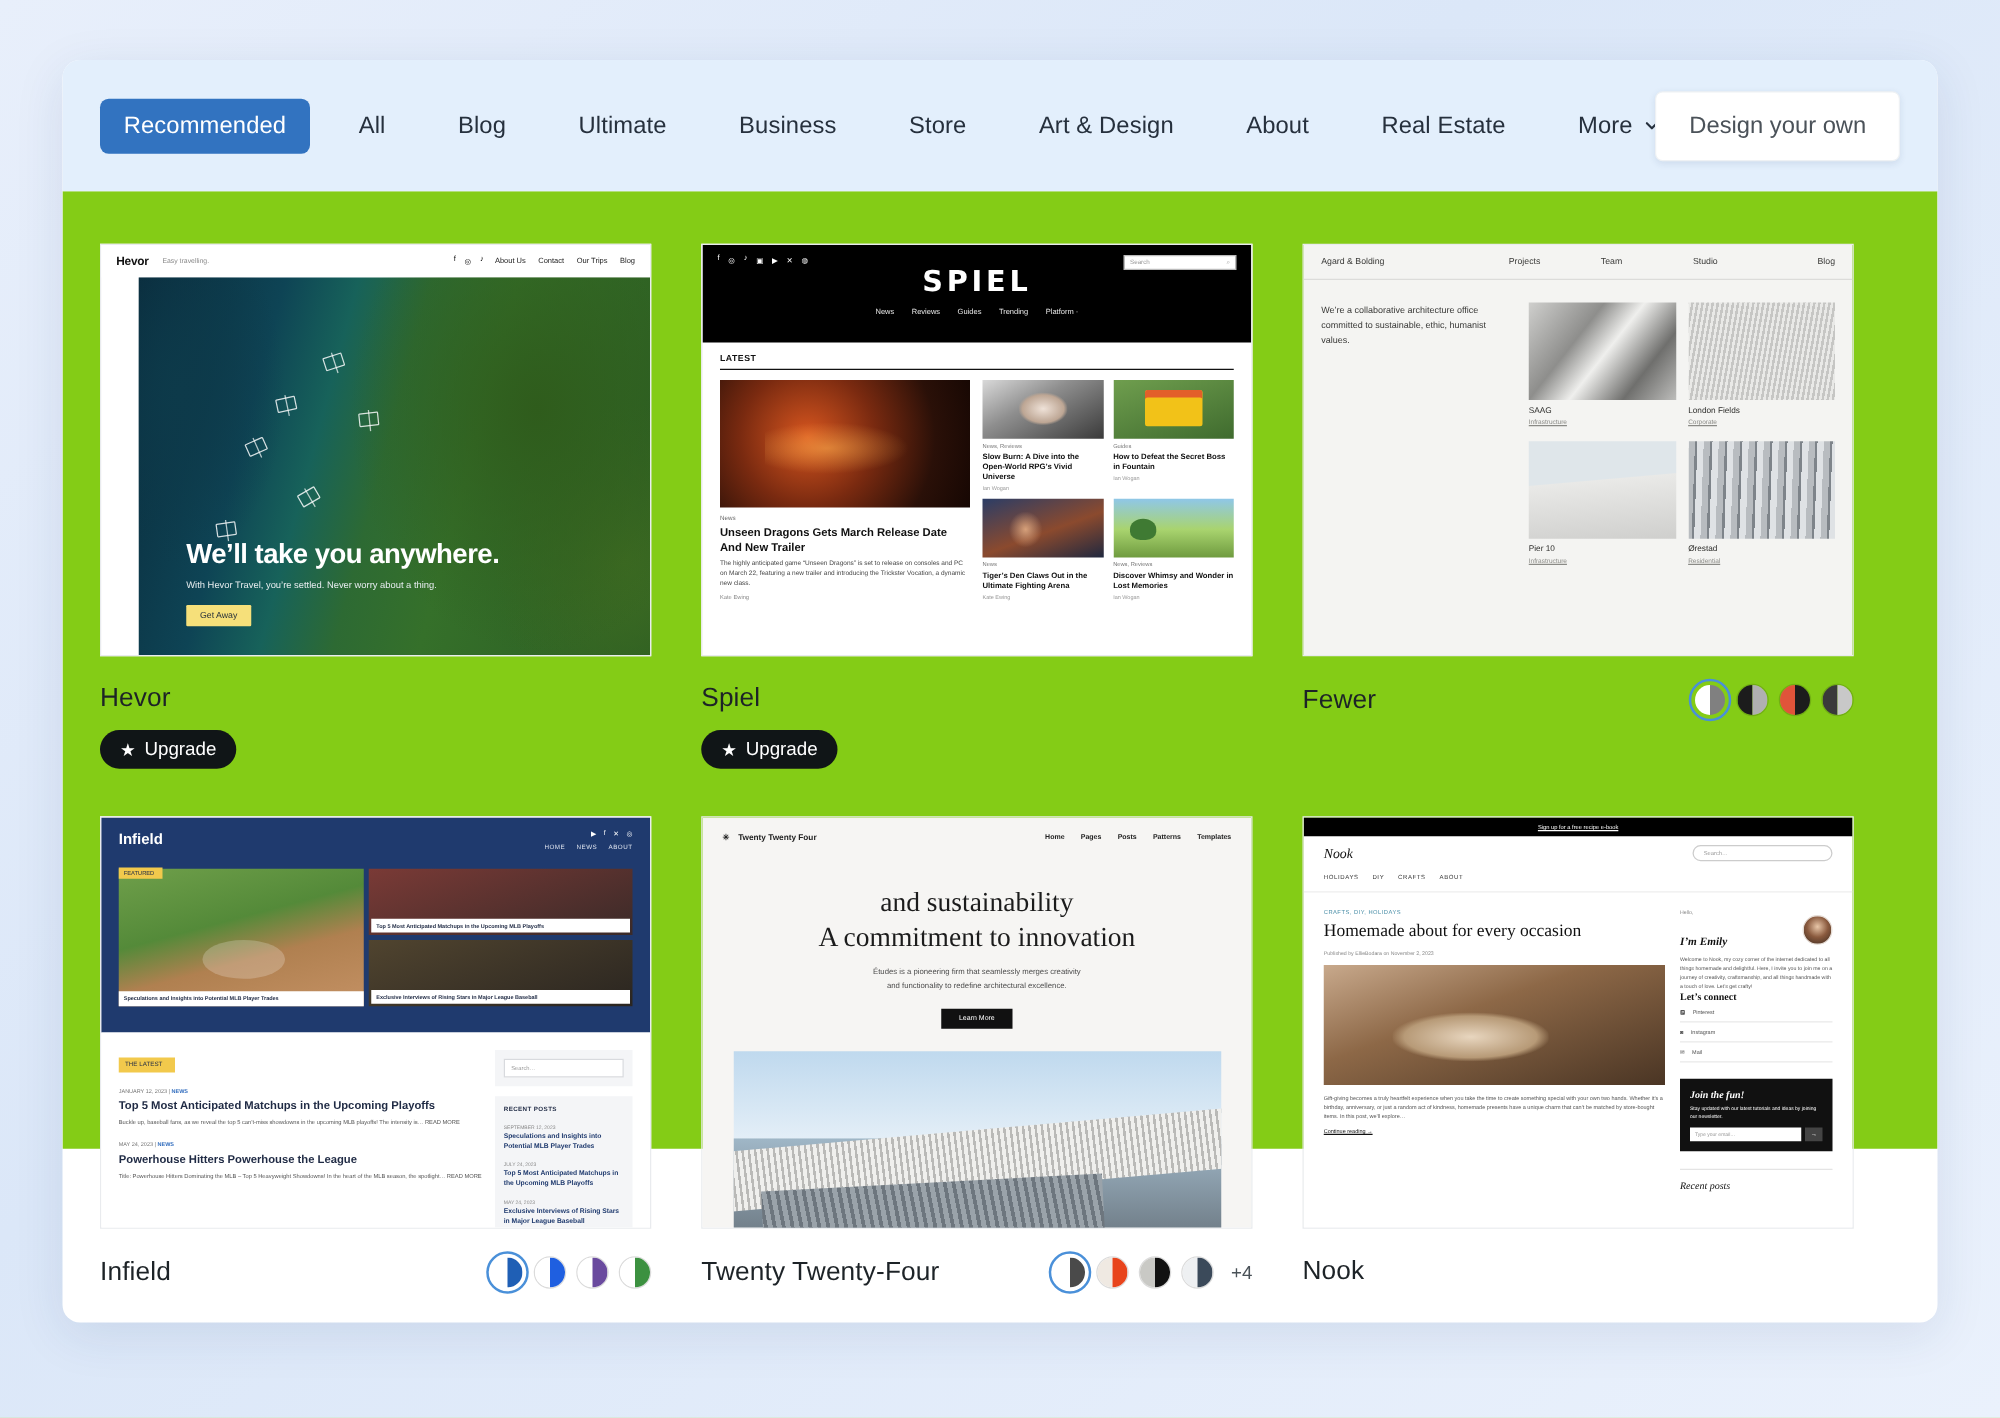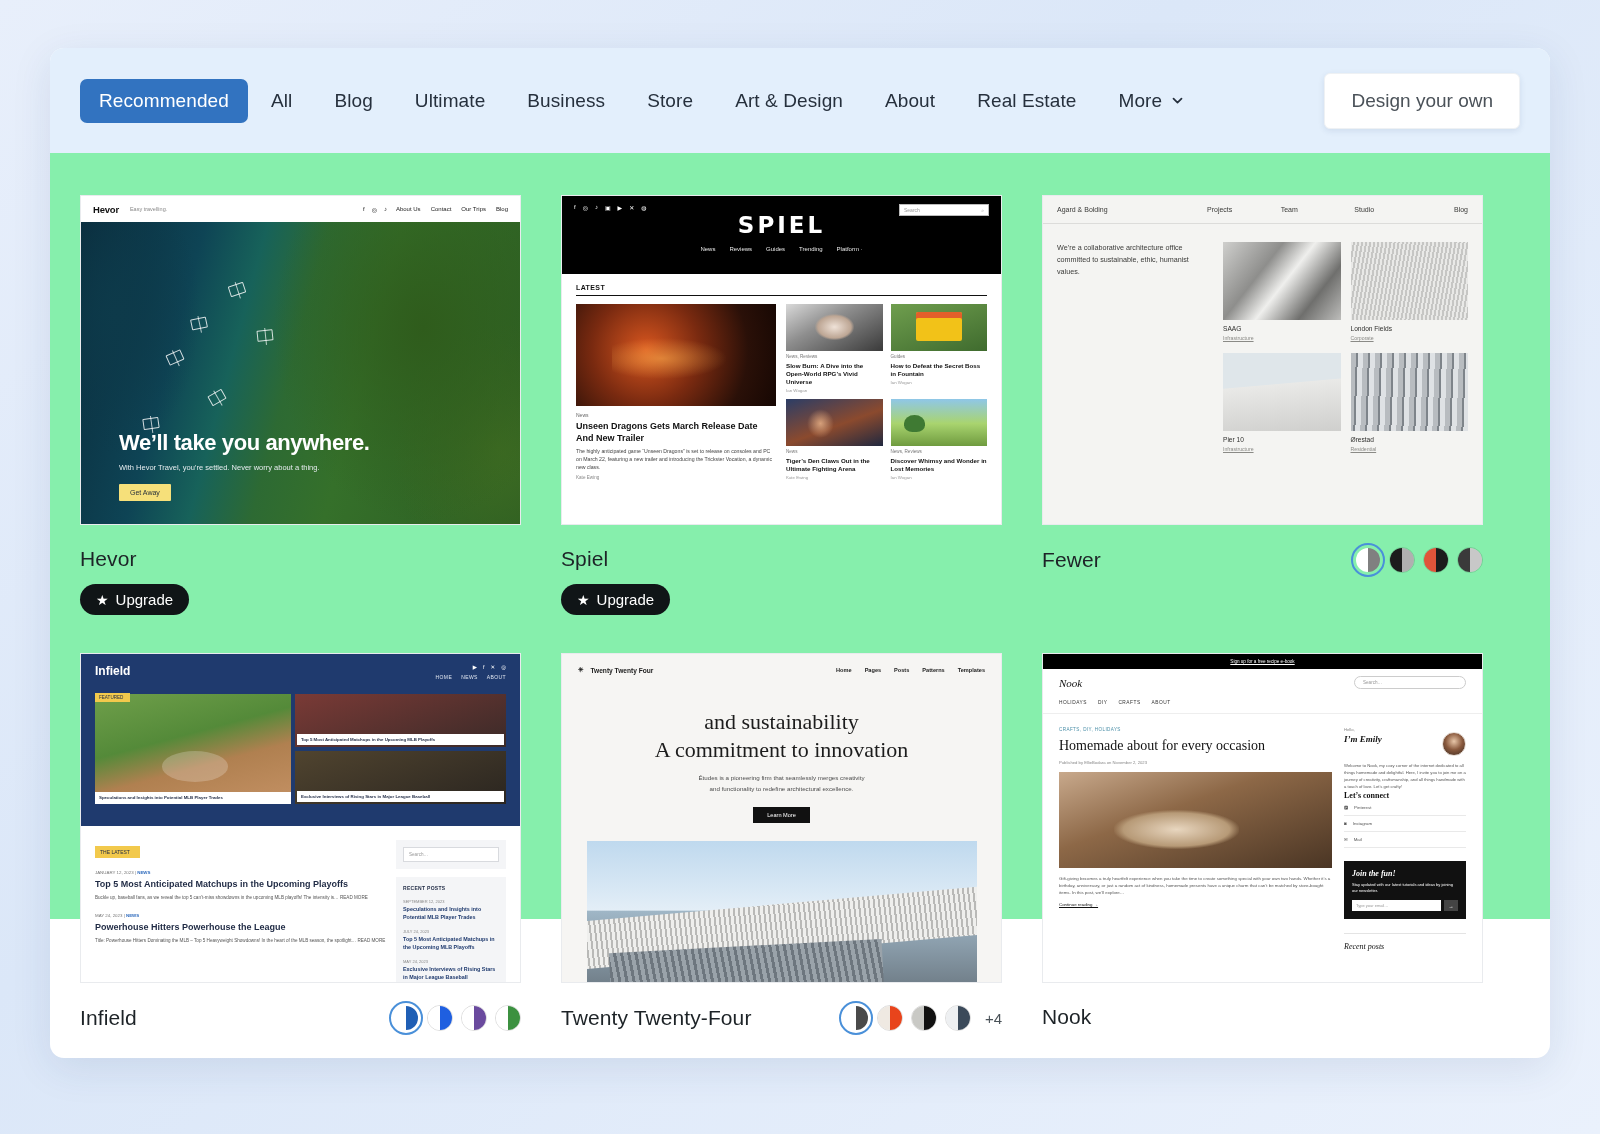--- a/index.html
+++ b/index.html
@@ -19,21 +19,21 @@
     overflow: hidden;
   }
   
   .topbar {
     height: 105px;
     background: #e3effc;
     display: flex; align-items: center;
     padding: 0 30px 0 30px;
     position: relative;
   }
-  .nav-items { display: flex; align-items: center; gap: 4px; }
+  .nav-items { display: flex; align-items: center; gap: 20px; }
   .nav-item {
     font-size: 19px; color: #26303d;
     padding: 11px 19px; border-radius: 7px;
     white-space: nowrap; cursor: pointer;
     letter-spacing: .1px;
   }
   .nav-item.active { background: #3273c0; color: #ffffff; }
   .nav-more { display: flex; align-items: center; gap: 9px; }
   .chev { display: inline-block; width: 13px; height: 13px; }
   .chev svg { display: block; }
@@ -42,21 +42,21 @@
     transform: translateY(-50%);
     background: #ffffff; color: #4b5259;
     border: 1px solid #eef1f4;
     box-shadow: 0 2px 6px rgba(30,60,110,.10);
     border-radius: 6px;
     font-size: 19px;
     padding: 16px 26px;
     cursor: pointer;
   }
   
-  .content { padding: 42px 30px 0 30px; background: #86efac; height: 766px; }
+  .content { padding: 42px 30px 0 30px; background: #84cc16; height: 766px; }
   .grid { display: grid; grid-template-columns: repeat(3, 441px); gap: 0 40px; }
   .card { margin-bottom: 38px; }
   .thumb {
     width: 441px; height: 330px;
     background: #fff;
     border: 1px solid #e9ebee;
     overflow: hidden; position: relative;
     cursor: pointer;
   }
   .card-foot { display: flex; align-items: center; justify-content: space-between; margin-top: 22px; }
@@ -84,20 +84,21 @@
   .hv-tag { font-size:5.5px; color:#888; margin-left:11px; }
   .hv-right { margin-left:auto; display:flex; align-items:center; gap:9px; }
   .hv-soc { display:flex; gap:7px; color:#111; font-size:6px; }
   .hv-links { display:flex; gap:10px; font-size:6px; color:#222; }
   .hv-hero { height: 303px; position:relative; overflow:hidden;
     background:
       radial-gradient(ellipse 120px 200px at 8% 30%, #0d3a4a 0%, transparent 70%),
       radial-gradient(ellipse 200px 260px at 78% 35%, #2f5c1c 0%, transparent 75%),
       radial-gradient(ellipse 150px 180px at 95% 75%, #3d6b22 0%, transparent 70%),
       linear-gradient(105deg, #0a2b3c 0%, #0e4455 24%, #17625a 36%, #2d6a33 48%, #35702a 62%, #2c5d22 100%);
+    margin-left: 30px;
   }
   .hv-boat { position:absolute; width:16px; height:11px; border:1px solid rgba(255,255,255,.82); border-radius:1px; }
   .hv-boat:after{content:"";position:absolute;left:50%;top:-3px;width:1px;height:17px;background:rgba(255,255,255,.7);}
   .hv-txt { position:absolute; left:38px; bottom:24px; }
   .hv-h1 { color:#fff; font-size:22px; font-weight:700; letter-spacing:-.4px; }
   .hv-p { color:#e6ecef; font-size:7.5px; margin-top:7px; }
   .hv-btn { margin-top:12px; background:#f6e07a; color:#27303a; font-size:7px; padding:5px 11px; display:inline-block; border-radius:1px;}
 
   
   .sp-top { background:#000; height:78px; padding:8px 12px 0; position:relative; }
@@ -209,21 +210,21 @@
   .nk-h { font-family:"Liberation Serif", serif; font-size:14px; color:#111; margin-top:5px; line-height:1.22; }
   .nk-meta { font-size:4.2px; color:#888; margin-top:6px; }
   .nk-img { width:100%; height:96px; margin-top:7px;
     background: linear-gradient(160deg,#c8a98c 0%,#8d6847 40%,#4a3524 100%); position:relative; overflow:hidden;}
   .nk-img:after{content:"";position:absolute;left:20%;top:40%;width:46%;height:40%;background:radial-gradient(ellipse,#e8d6bf 0%,#b79a77 60%,transparent 72%);}
   .nk-p { font-size:4.4px; color:#555; margin-top:7px; line-height:1.6; }
   .nk-more { font-size:4.4px; color:#111; margin-top:6px; text-decoration:underline; }
   .nk-side { width:122px; }
   .nk-hi { font-size:4.2px; color:#888; }
   .nk-em { display:flex; align-items:flex-start; }
-  .nk-emname { font-family:"Liberation Serif", serif; font-style:italic; font-weight:700; font-size:9px; color:#111; margin-top:2px; }
+  .nk-emname { font-family:"Liberation Serif", serif; font-style:italic; font-weight:700; font-size:9px; color:#111; margin-top:16px; }
   .nk-av { margin-left:auto; width:24px; height:24px; border-radius:50%;
     background: radial-gradient(circle at 50% 38%, #e8c6a8 0%, #8a5a3e 48%, #3a2a20 100%); border:1px solid #e6ddd6; }
   .nk-bio { font-size:4.2px; color:#555; line-height:1.7; margin-top:6px; }
   .nk-cn { font-family:"Liberation Serif", serif; font-weight:700; font-size:8px; color:#111; }
   .nk-lnk { display:flex; align-items:center; gap:6px; font-size:4.4px; color:#555; padding:5px 0; border-bottom:1px solid #e9e9e9; }
   .nk-join { background:#111; color:#fff; padding:8px; margin-top:13px; }
   .nk-jt { font-family:"Liberation Serif", serif; font-style:italic; font-weight:700; font-size:8px; }
   .nk-jp { font-size:4px; margin-top:4px; line-height:1.6; }
   .nk-jin { display:flex; gap:3px; margin-top:6px; }
   .nk-jin div:first-child { flex:1; background:#fff; font-size:4px; color:#999; padding:3px 4px; }

